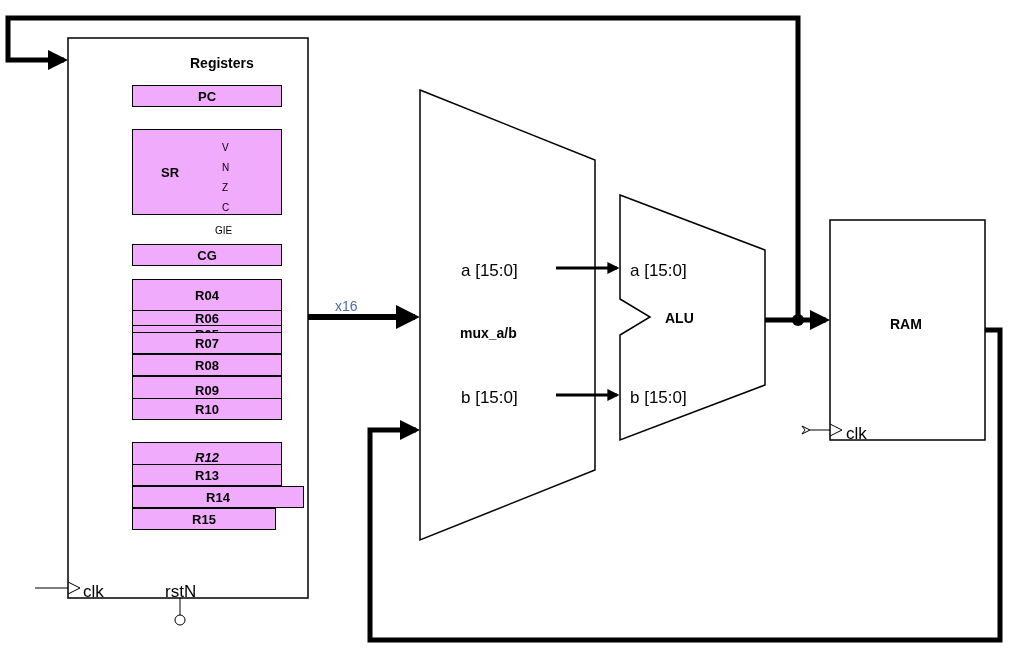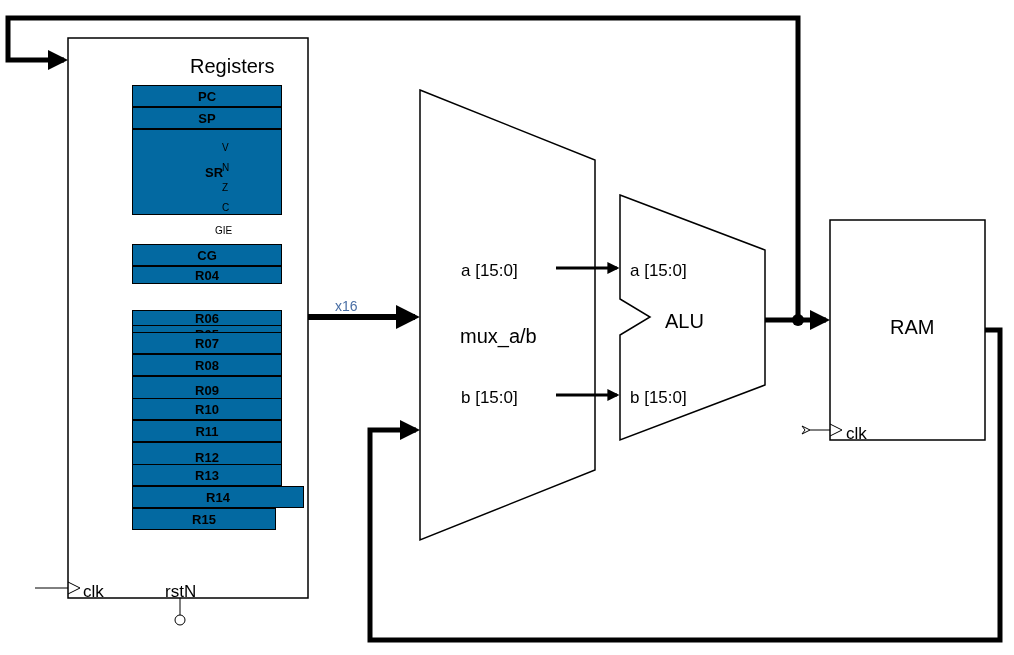--- a/index.html
+++ b/index.html
@@ -17,22 +17,22 @@
     }
     svg {
       position: absolute;
       top: 0;
       left: 0;
       width: 1014px;
       height: 655px;
     }
     .label {
       position: absolute;
-      font-size: 20px;
-      font-weight: normal;
+      font-size: 14px;
+      font-weight: bold;
     }
     .label-small {
       position: absolute;
       font-size: 17px;
     }
     .label-tiny {
       position: absolute;
       font-size: 10px;
     }
     .label-blue {
@@ -41,21 +41,21 @@
     }
     .reg-row {
       position: absolute;
       border: 1px solid #000;
       text-align: center;
       font-weight: bold;
       font-size: 13px;
       display: flex;
       align-items: center;
       justify-content: center;
-      background: #0369a1;
+      background: #f0abfc;
     }
   </style>
 </head>
 <body>
 
 <div class="container">
 <svg viewBox="0 0 1014 655">
   <defs>
     <marker id="arrow-thin" viewBox="0 0 10 10" refX="9" refY="5" markerWidth="8" markerHeight="8" orient="auto">
       <path d="M 0 0 L 10 5 L 0 10 z" fill="#000"></path>
@@ -99,40 +99,38 @@
 
   <path d="M 798 320 L 798 18 L 8 18 L 8 60 L 64 60" fill="none" stroke="#000" stroke-width="5" marker-end="url(#arrow-thick)"></path>
 
   <path d="M 985 330 L 1000 330 L 1000 640 L 370 640 L 370 430 L 416 430" fill="none" stroke="#000" stroke-width="5" marker-end="url(#arrow-thick)"></path>
 
 </svg>
 
 <div class="label" style="left:190px; top:55px;">Registers</div>
 
 <div class="reg-row" style="left:132px; top:85px; width:150px; height:22px;">PC</div>
-<div class="reg-row" style="left:132px; top:107px; width:150px; height:22px;">SP</div>
 
-<div class="reg-row" style="left:132px; top:129px; width:150px; height:86px; justify-content:flex-start; padding-left:72px;">SR</div>
+<div class="reg-row" style="left:132px; top:129px; width:150px; height:86px; justify-content:flex-start; padding-left:28px;">SR</div>
 
 <div class="label-tiny" style="left:222px; top:142px;">V</div>
 <div class="label-tiny" style="left:222px; top:162px;">N</div>
 <div class="label-tiny" style="left:222px; top:182px;">Z</div>
 <div class="label-tiny" style="left:222px; top:202px;">C</div>
 <div class="label-tiny" style="left:215px; top:225px;">GIE</div>
 
 <div class="reg-row" style="left:132px; top:244px; width:150px; height:22px;">CG</div>
-<div class="reg-row" style="left:132px; top:266px; width:150px; height:18px;">R04</div>
+<div class="reg-row" style="left:132px; top:279px; width:150px; height:32px;">R04</div>
 <div class="reg-row" style="left:132px; top:288px; width:150px; height:22px;margin-top:35px;">R05</div>
 <div class="reg-row" style="left:132px; top:310px; width:150px; height:16px;">R06</div>
 <div class="reg-row" style="left:132px; top:332px; width:150px; height:22px;">R07</div>
 <div class="reg-row" style="left:132px; top:354px; width:150px; height:22px;">R08</div>
 <div class="reg-row" style="left:132px; top:376px; width:150px; height:28px;">R09</div>
 <div class="reg-row" style="left:132px; top:398px; width:150px; height:22px;">R10</div>
-<div class="reg-row" style="left:132px; top:420px; width:150px; height:22px;">R11</div>
-<div class="reg-row" style="left:132px; top:442px; width:150px; height:30px;">R12</div>
+<div class="reg-row" style="left:132px; top:442px; width:150px; height:30px;font-style:italic;">R12</div>
 <div class="reg-row" style="left:132px; top:464px; width:150px; height:22px;">R13</div>
 <div class="reg-row" style="left:132px; top:486px; width:172px; height:22px;">R14</div>
 <div class="reg-row" style="left:132px; top:508px; width:144px; height:22px;">R15</div>
 
 <div class="label-small" style="left:83px; top:582px;">clk</div>
 <div class="label-small" style="left:165px; top:582px;">rstN</div>
 
 <div class="label-blue" style="position:absolute; left:335px; top:298px;">x16</div>
 
 <div class="label" style="left:460px; top:325px;">mux_a/b</div>

